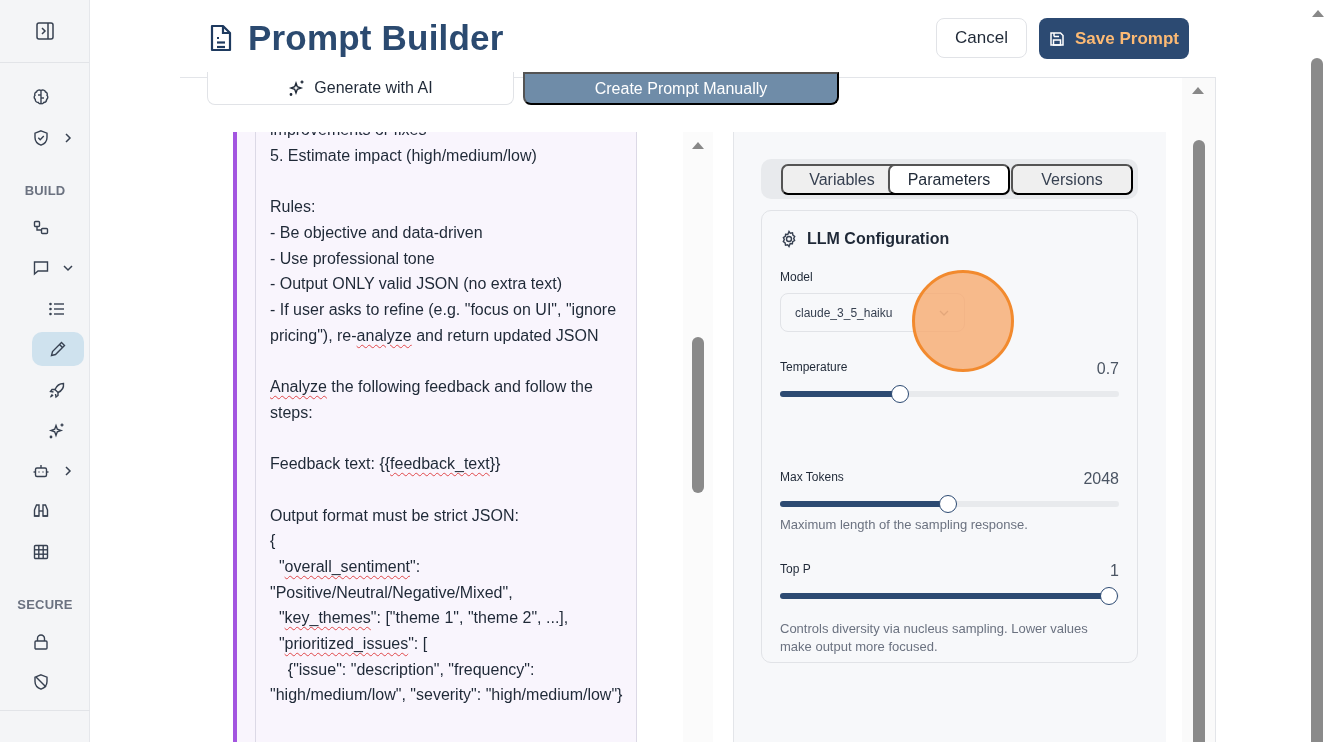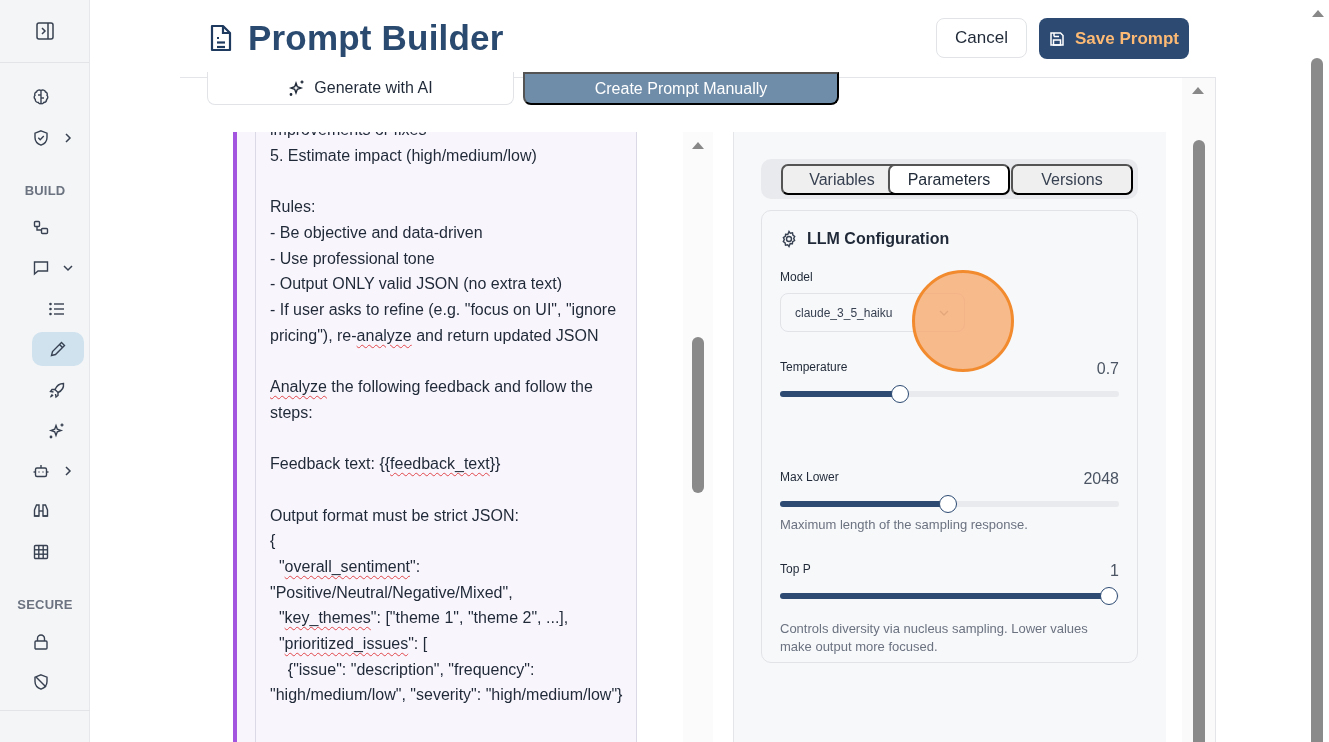--- a/index.html
+++ b/index.html
@@ -339,21 +339,21 @@
           </span>
         </div>
 
         <div class="field-label" style="top:149px;">Temperature</div>
         <div class="field-value" style="top:149px;">0.7</div>
         <div class="slider" style="top:180px;">
           <div class="fill" style="width:120px;"></div>
           <div class="knob" style="left:111px;"></div>
         </div>
 
-        <div class="field-label" style="top:259px;">Max Lower</div>
+        <div class="field-label" style="top:259px;">Max Tokens</div>
         <div class="field-value" style="top:259px;">2048</div>
         <div class="slider" style="top:290px;">
           <div class="fill" style="width:168px;"></div>
           <div class="knob" style="left:159px;"></div>
         </div>
         <div class="help" style="top:305px;">Maximum length of the sampling response.</div>
 
         <div class="field-label" style="top:351px;">Top P</div>
         <div class="field-value" style="top:351px;">1</div>
         <div class="slider" style="top:382px;">

